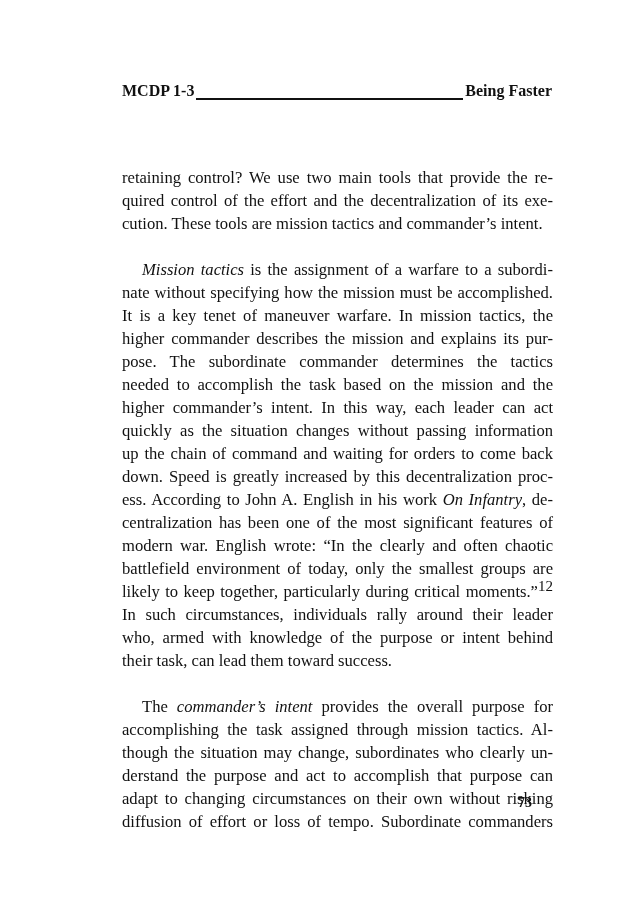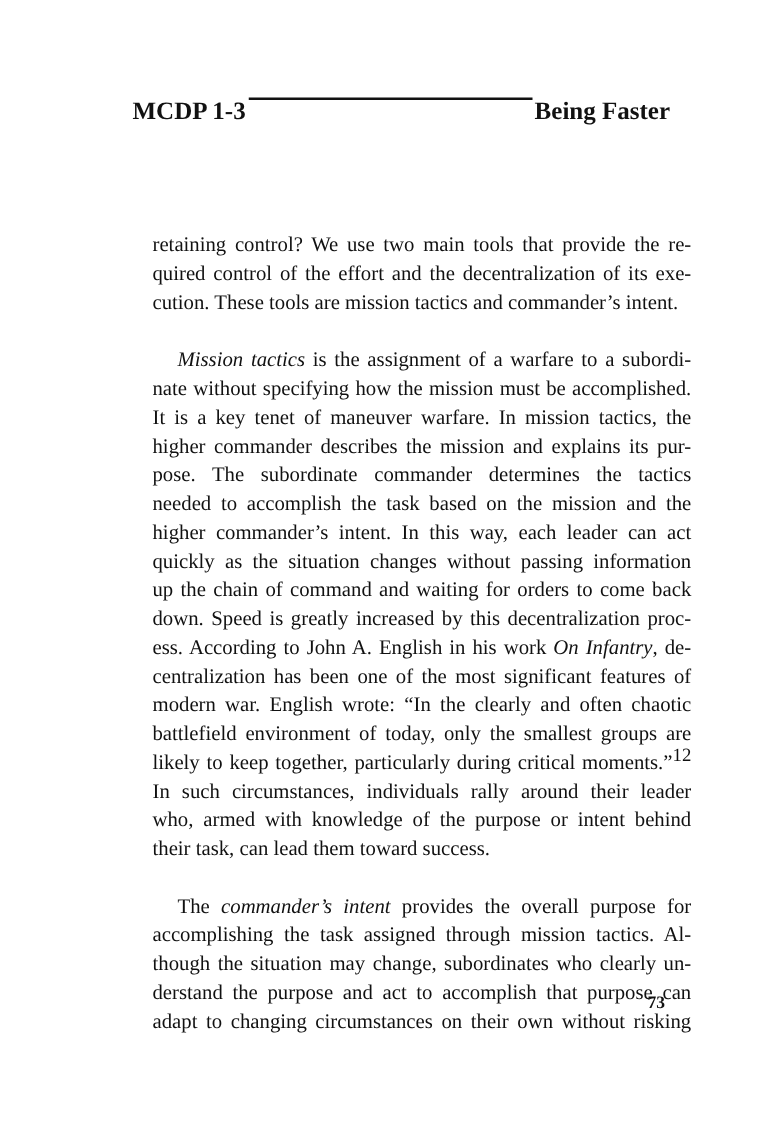--- a/index.html
+++ b/index.html
@@ -10,41 +10,41 @@
     body {
       width: 618px;
       height: 899px;
       position: relative;
       overflow: hidden;
       font-family: "Liberation Serif", serif;
       color: #111111;
     }
     .header {
       position: absolute;
-      left: 106px;
+      left: 122px;
       top: 78px;
       width: 430px;
       height: 22px;
       display: flex;
-      align-items: flex-start;
+      align-items: flex-end;
       font-weight: bold;
-      font-size: 20px;
+      font-size: 16px;
     }
     .header .rule {
       flex: 1;
       height: 0;
       border-top: 2px solid #111;
       margin: 0 2px;
       position: relative;
       top: 0px;
     }
     .body-text {
       position: absolute;
       left: 122px;
-      top: 184px;
+      top: 166px;
       width: 431px;
       font-size: 16.6px;
       line-height: 23px;
       text-align: justify;
       hyphens: none;
     }
     .body-text p {
       margin: 0 0 23px 0;
     }
     .body-text .line {
@@ -105,16 +105,17 @@
     <span class="line">who, armed with knowledge of the purpose or intent behind</span>
     <span class="line last">their task, can lead them toward success.</span>
   </p>
 
   <p>
     <span class="line" style="padding-left:20px; box-sizing:border-box;"><span>The </span><em>commander’s intent</em><span> provides the overall purpose for</span></span>
     <span class="line">accomplishing the task assigned through mission tactics. Al-</span>
     <span class="line">though the situation may change, subordinates who clearly un-</span>
     <span class="line">derstand the purpose and act to accomplish that purpose can</span>
     <span class="line">adapt to changing circumstances on their own without risking</span>
+    <span class="line">diffusion of effort or loss of tempo. Subordinate commanders</span>
   </p>
 </div>
 
 <div class="page-number">73</div>
 
 </body></html>

